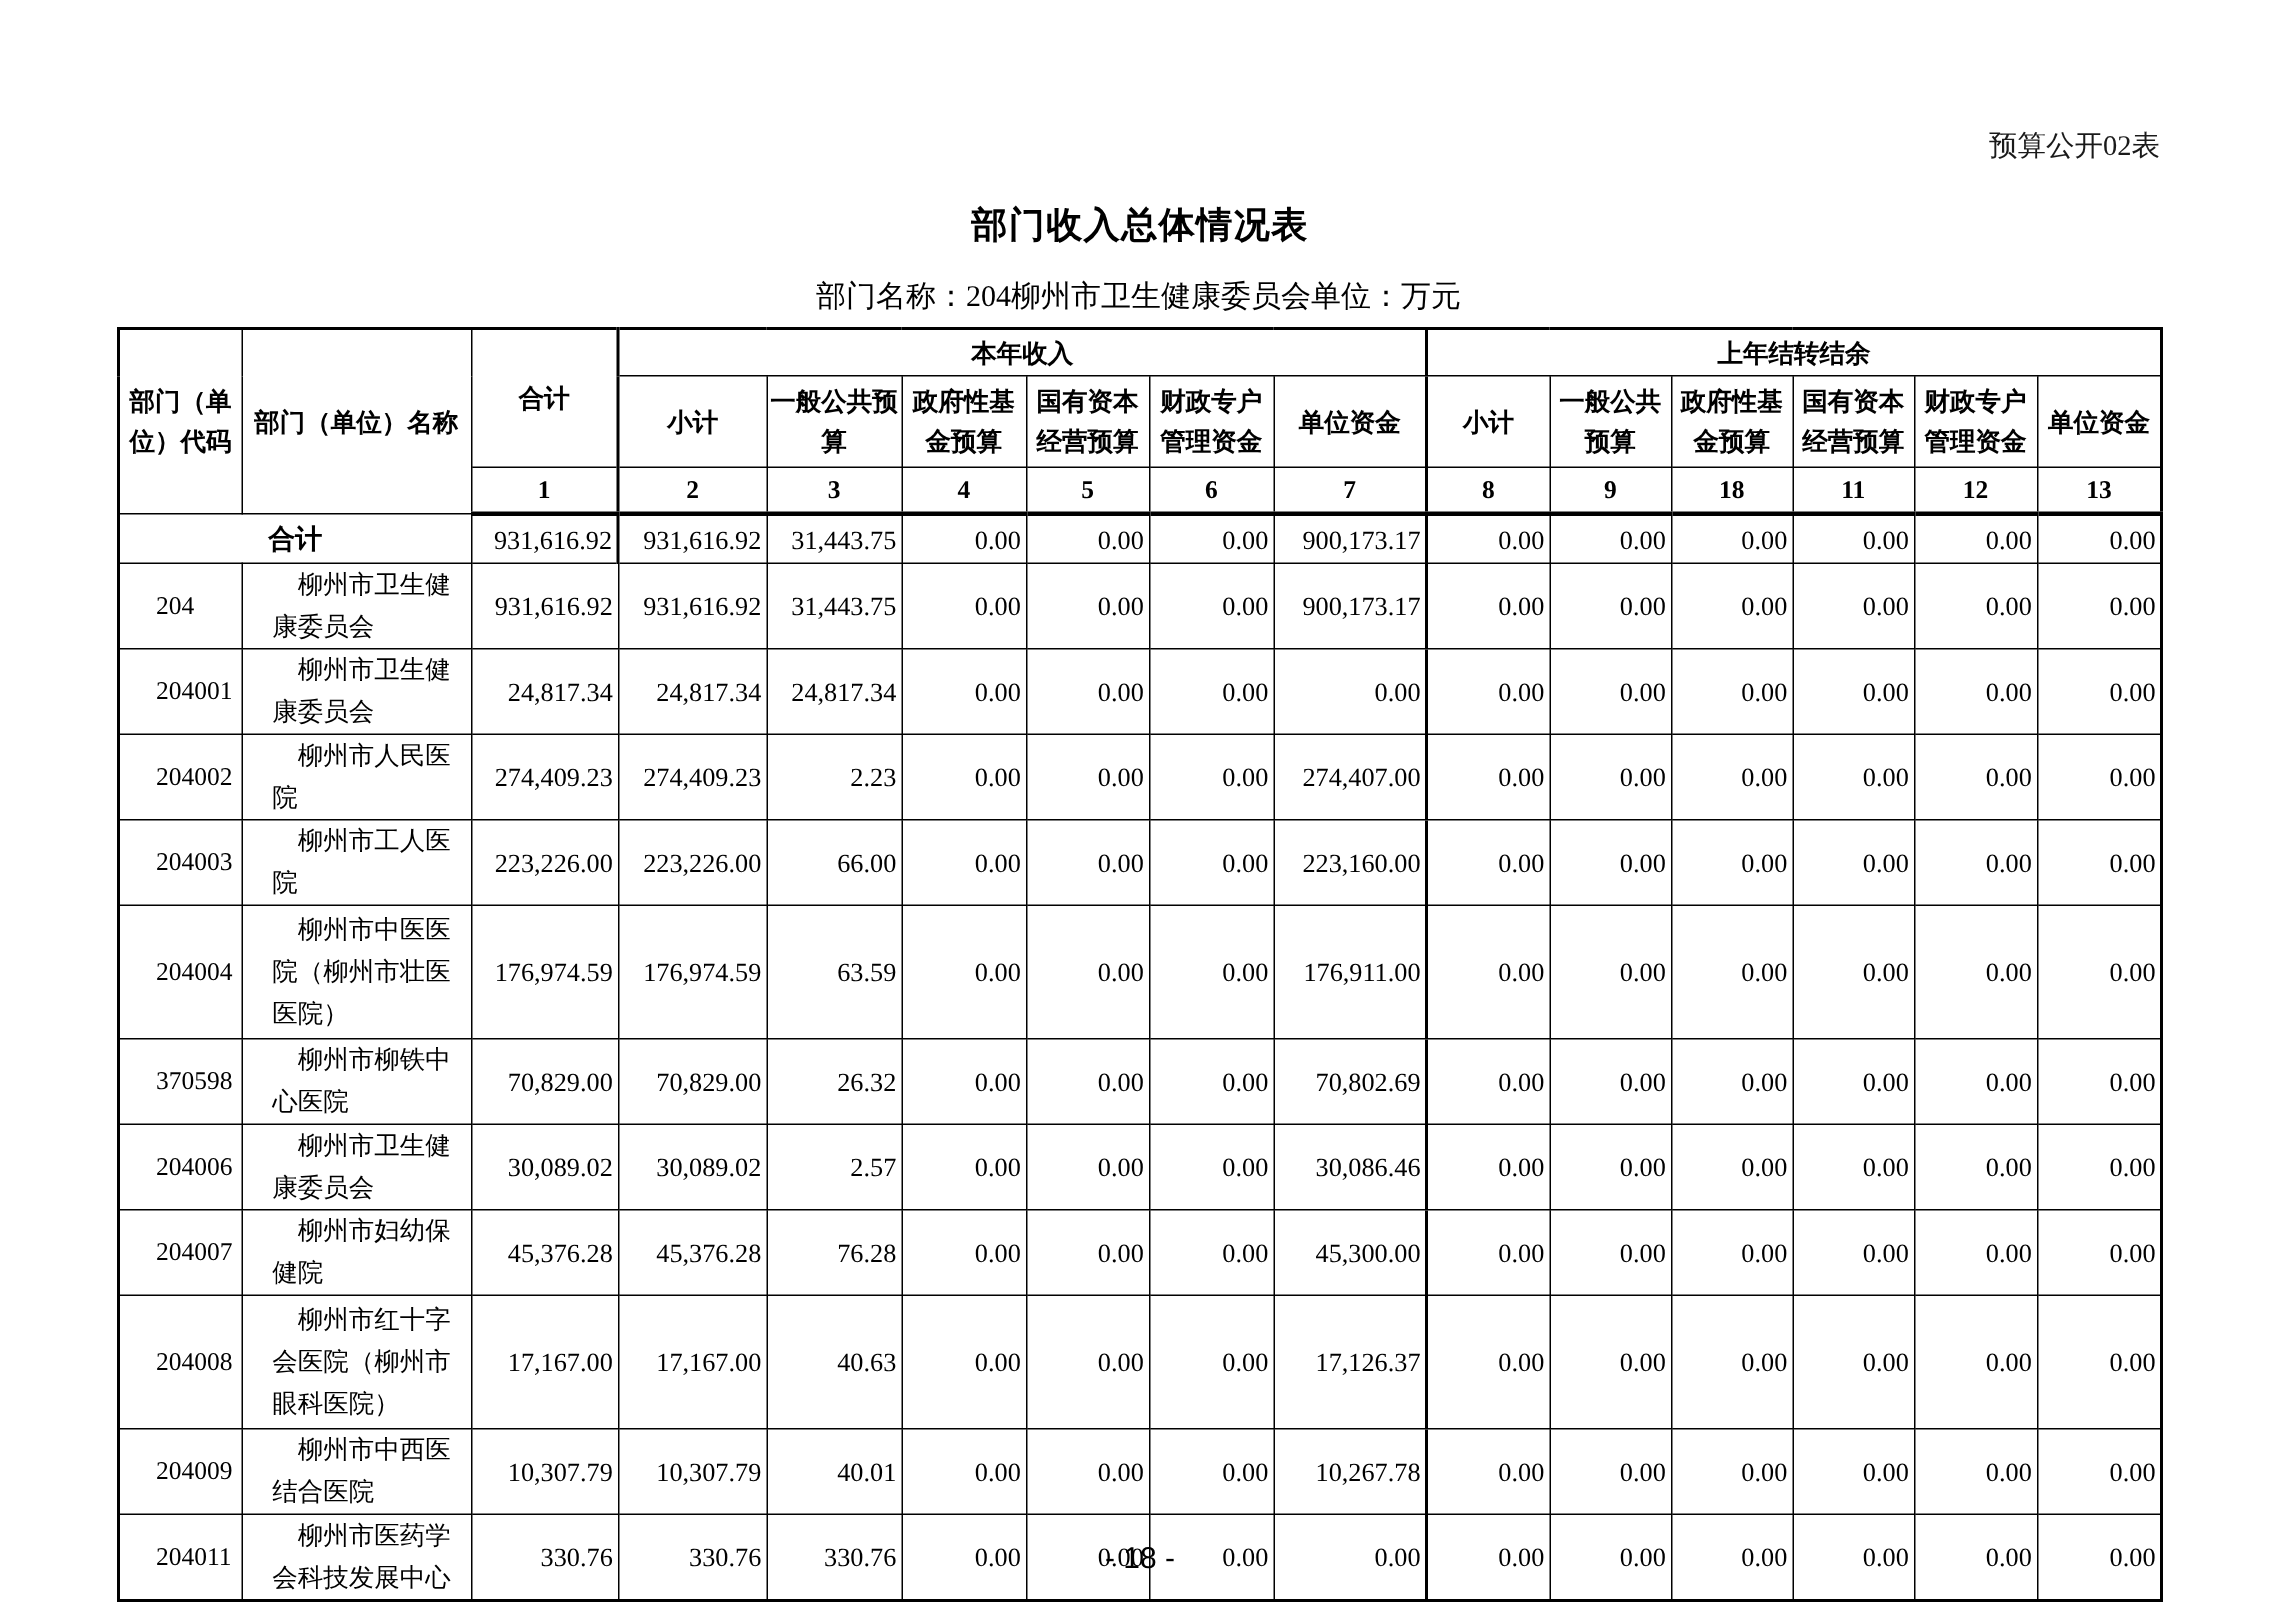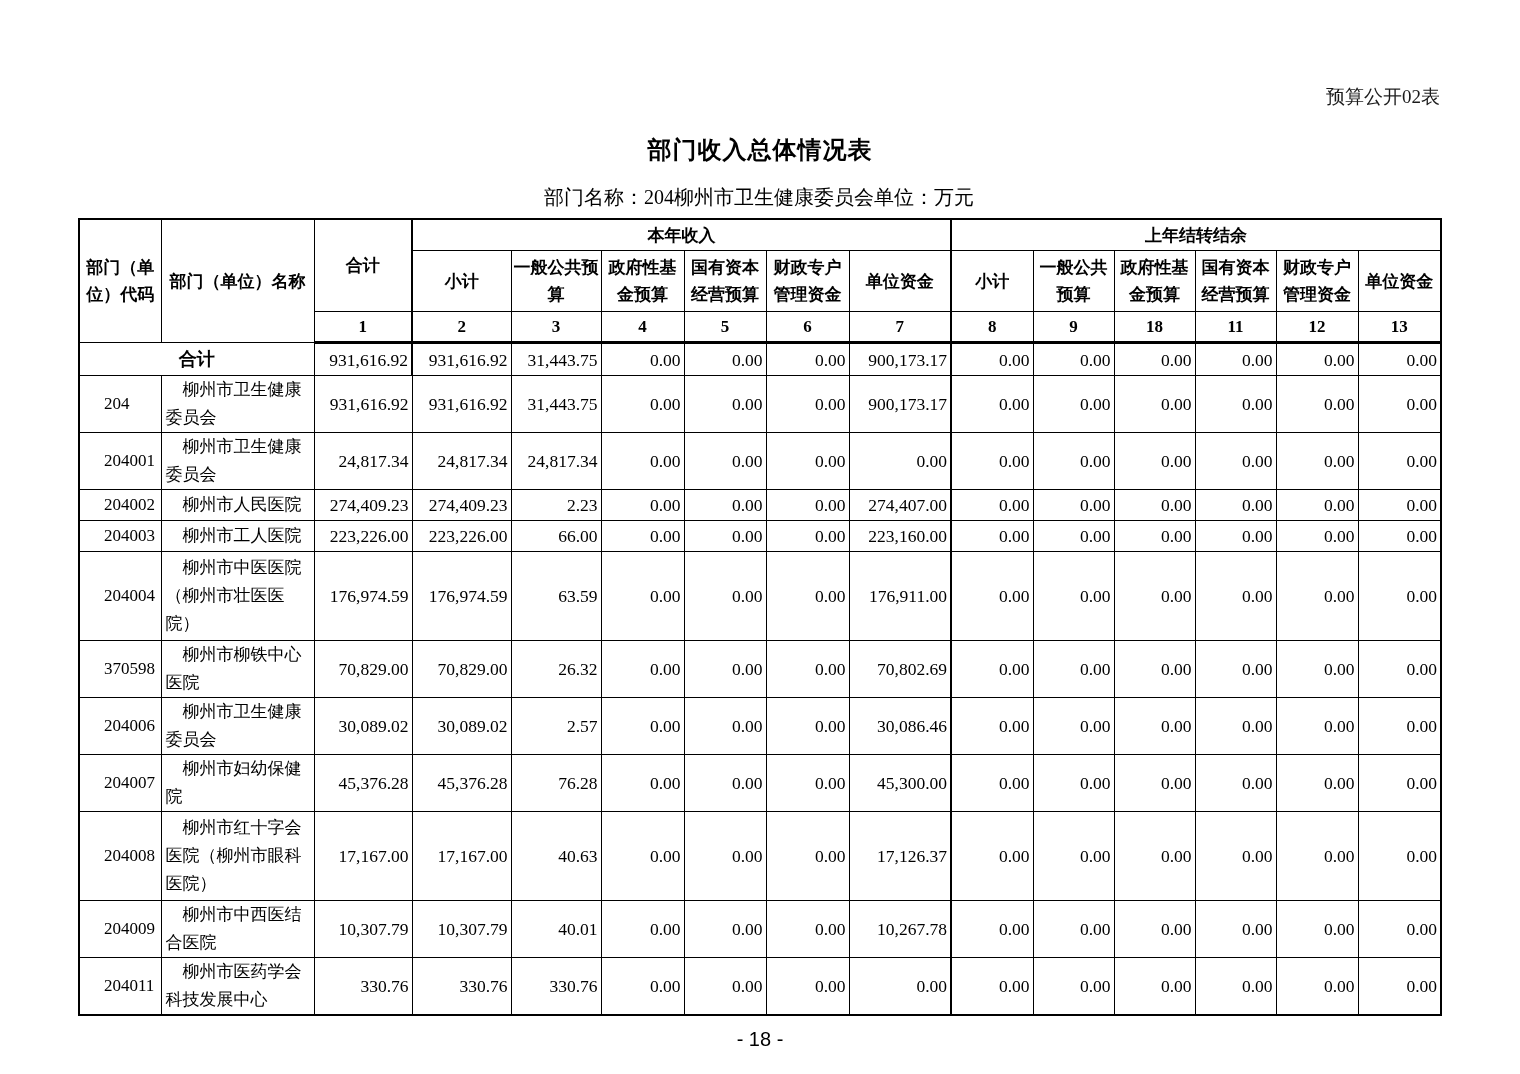--- a/index.html
+++ b/index.html
@@ -39,21 +39,21 @@
   tr.hdr-subs th { height: 60px; }
   tr.hdr-nums td {
     height: 27px; font-weight: bold; font-size: 17px; text-align: center;
     vertical-align: middle; border-bottom: 3px solid #000;
   }
   tbody td {
     font-size: 17px; vertical-align: middle; line-height: 28px;
     border-top: 2px solid #000; border-bottom: 2px solid #000;
   }
   td.cell-code { text-align: left; padding-left: 24px; }
-  td.cell-name { text-align: left; padding: 0 5px 0 4px; text-indent: 1em; }
+  td.cell-name { text-align: left; padding: 0 5px 0 20px; text-indent: 1em; }
   td.cell-value { text-align: right; padding-right: 3px; font-size: 17.5px; }
   tr.total-row { height: 33px; }
   td.cell-total-label { text-align: center; font-weight: bold; font-size: 18px; }
   .sec-start { border-left-width: 2px !important; }
   .page-number {
     position: absolute; top: 1028px; left: 0; width: 100%;
     text-align: center; font-size: 20px;
     font-family: "Liberation Sans", "DejaVu Sans", sans-serif;
   }
 </style>

